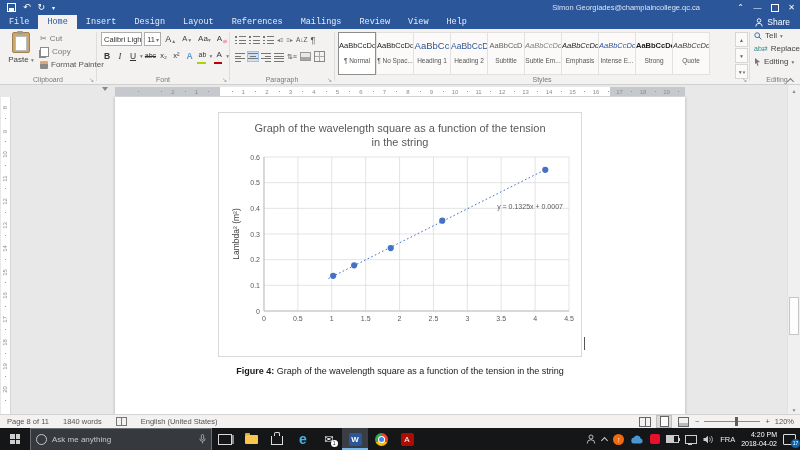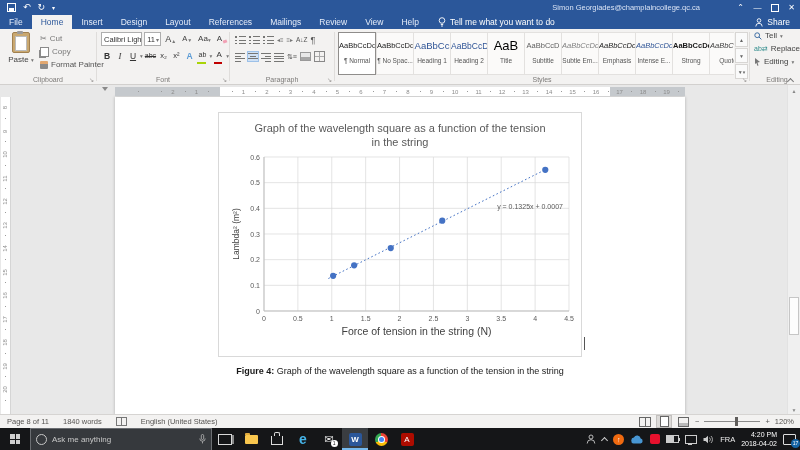--- a/index.html
+++ b/index.html
@@ -14,21 +14,21 @@
   .ic-save{width:7px;height:7px;border:1px solid #fff;display:inline-block;position:relative;}
   .ic-save:before{content:"";position:absolute;left:1px;bottom:0;width:5px;height:3px;background:#fff;}
   .tb-title{position:absolute;left:0;right:0;text-align:center;color:#e9eff9;pointer-events:none;}
   .tb-account{position:absolute;right:100px;color:#d9e3f5;font-size:7.5px;}
   .tb-ctrls{position:absolute;right:0;top:0;height:15px;display:flex;}
   .tb-ctrls span{width:17px;height:15px;display:flex;align-items:center;justify-content:center;font-size:8px;color:#fff;}
   .ic-restore{width:6px;height:6px;border:1px solid #fff;display:inline-block;}
   
   .tabsrow{position:absolute;top:15px;left:0;right:0;height:14px;background:#2b579a;display:flex;
     align-items:stretch;font-size:8.5px;color:#e6edf9;}
-  .tab{display:flex;align-items:center;padding:0 9px;cursor:default;}
+  .tab{display:flex;align-items:center;padding:0 9px;cursor:default;font-family:Liberation Mono, monospace;}
   .tab.active{background:#f3f2f1;color:#2b579a;}
   .tellme{display:flex;align-items:center;gap:4px;padding:0 10px;color:#fff;}
   .share{margin-left:auto;display:flex;align-items:center;gap:4px;padding-right:10px;color:#fff;}
   
   .ribbon{position:absolute;top:29px;left:0;right:0;height:55px;background:#f3f2f1;
     border-bottom:1px solid #d2d0ce;display:flex;font-size:8.5px;color:#444;}
   .rgroup{position:relative;flex:none;}
   .rsep{width:1px;background:#dfdddb;margin:3px 0;flex:none;}
   .glabel{position:absolute;bottom:1px;left:0;right:0;text-align:center;font-size:7px;color:#7c7a78;}
   .launcher{position:absolute;bottom:1px;right:2px;font-size:6px;color:#8a8886;}
@@ -196,28 +196,20 @@
         <div class="tab active">Home</div>
         <div class="tab">Insert</div>
         <div class="tab">Design</div>
         <div class="tab">Layout</div>
         <div class="tab">References</div>
         <div class="tab">Mailings</div>
         <div class="tab">Review</div>
         <div class="tab">View</div>
         <div class="tab">Help</div>
       </div>
-    <div class="tellme">
-      <svg width="8" height="10" viewBox="0 0 8 10">
-        <circle cx="4" cy="3.5" r="2.8" fill="none" stroke="#fff" stroke-width="0.9"></circle>
-        <line x1="2.8" y1="7.5" x2="5.2" y2="7.5" stroke="#fff" stroke-width="0.9"></line>
-        <line x1="3" y1="9" x2="5" y2="9" stroke="#fff" stroke-width="0.9"></line>
-      </svg>
-      <span>Tell me what you want to do</span>
-    </div>
     <div class="share">
       <svg width="8" height="9" viewBox="0 0 8 9">
         <circle cx="4" cy="2.5" r="1.8" fill="none" stroke="#fff" stroke-width="0.9"></circle>
         <path d="M0.8 8.5 a3.2 3.2 0 0 1 6.4 0" fill="none" stroke="#fff" stroke-width="0.9"></path>
       </svg>
       <span>Share</span>
     </div>
   </div>
 
   <div class="ribbon">
@@ -355,24 +347,20 @@
               <div class="sp">AaBbCcDd</div>
               <div class="sn">¶ No Spac...</div>
             </div>
             <div class="style-card h1">
               <div class="sp">AaBbCc</div>
               <div class="sn">Heading 1</div>
             </div>
             <div class="style-card h2">
               <div class="sp">AaBbCcD</div>
               <div class="sn">Heading 2</div>
-            </div>
-            <div class="style-card title">
-              <div class="sp">AaB</div>
-              <div class="sn">Title</div>
             </div>
             <div class="style-card subtitle">
               <div class="sp">AaBbCcD</div>
               <div class="sn">Subtitle</div>
             </div>
             <div class="style-card subtle">
               <div class="sp">AaBbCcDd</div>
               <div class="sn">Subtle Em...</div>
             </div>
             <div class="style-card emphasis">
@@ -551,21 +539,20 @@
           <line x1="45" y1="198" x2="350" y2="198" stroke="#bfbfbf" stroke-width="1"></line>
           <line x1="109.38888888888889" y1="165.51241666666667" x2="331.0222222222222" y2="54.30516666666665" stroke="#4472c4" stroke-width="1" stroke-dasharray="1.6,2.4"></line>
           <circle cx="114.13333333333334" cy="162.83666666666667" r="3.1" fill="#4472c4"></circle>
           <circle cx="135.14444444444445" cy="152.31333333333333" r="3.1" fill="#4472c4"></circle>
           <circle cx="171.74444444444447" cy="135.11666666666667" r="3.1" fill="#4472c4"></circle>
           <circle cx="223.25555555555556" cy="107.65333333333334" r="3.1" fill="#4472c4"></circle>
           <circle cx="326.27777777777777" cy="56.833333333333314" r="3.1" fill="#4472c4"></circle>
           <text x="278.15555555555557" y="95.84666666666665" font-size="7" fill="#595959" font-family="Liberation Sans,DejaVu Sans,sans-serif">y = 0.1325x + 0.0007</text>
         </svg>
       <div class="chart-ylabel">Lambda² (m²)</div>
-      <div class="chart-xlabel">Force of tension in the string (N)</div>
     </div>
 
     <div class="caption">
       <b>Figure 4:</b><span> Graph of the wavelength square as a function of the tension in the string</span>
     </div>
     <div class="cursor"></div>
 
     <div class="scroll">
       <span class="arr" style="top:0">▲</span>
       <span class="thumb"></span>

